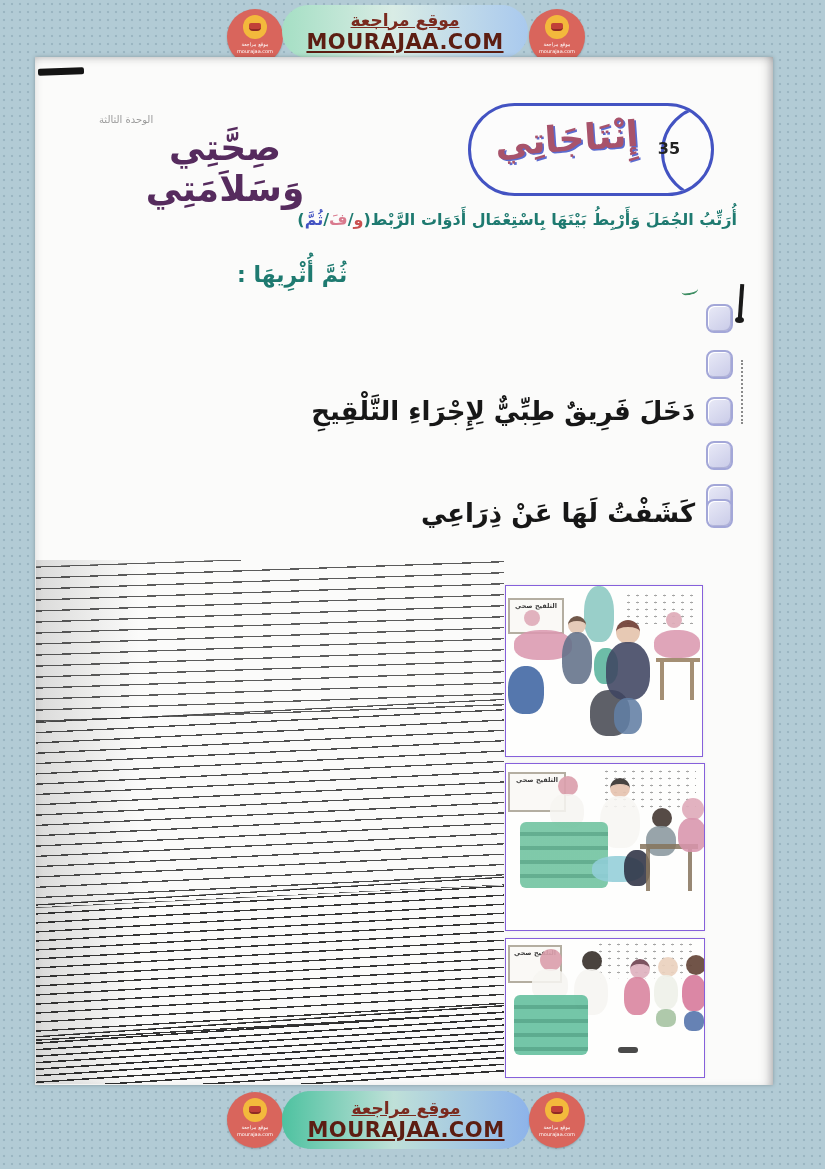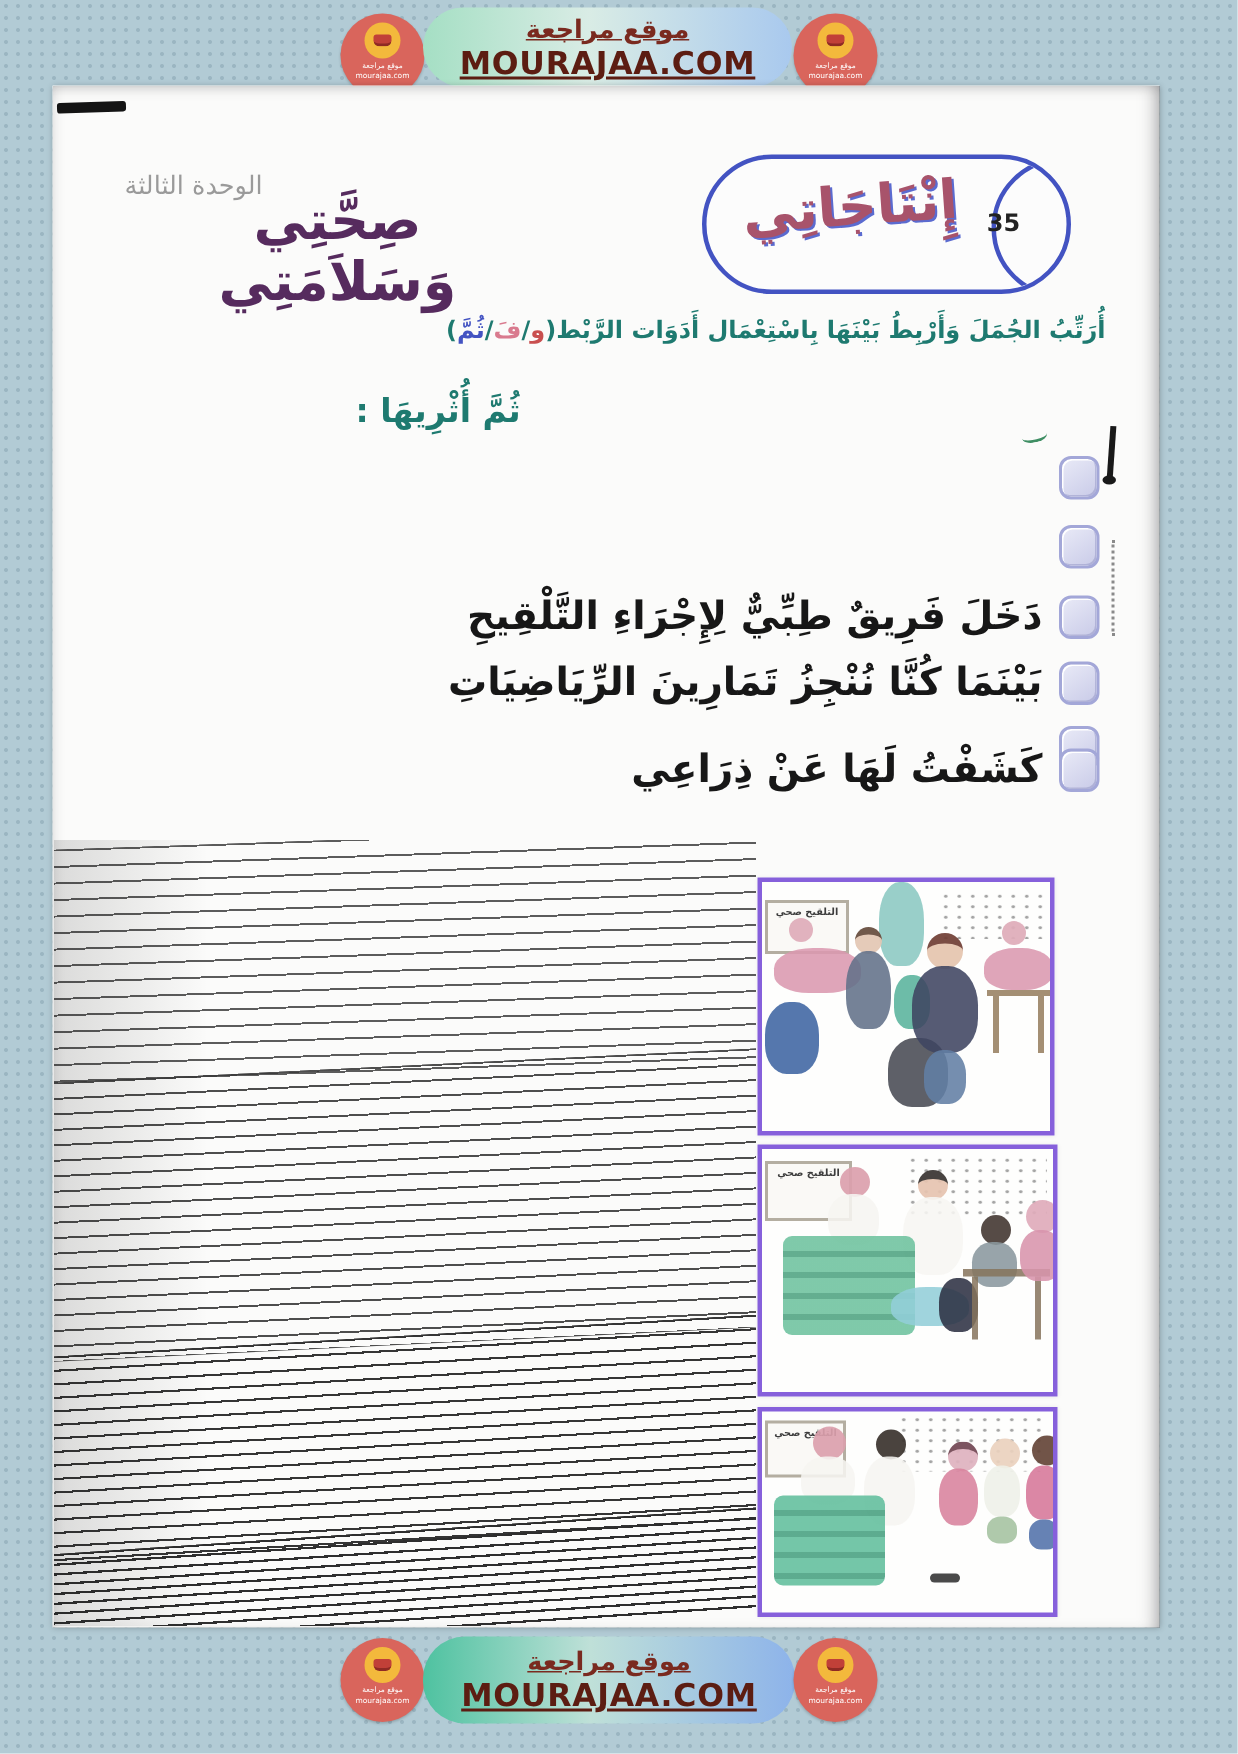--- a/index.html
+++ b/index.html
@@ -37,21 +37,21 @@
 
   
   .page { left:35px; top:57px; width:738px; height:1028px; background:#fbfbfa;
           box-shadow:inset -9px 0 12px -8px rgba(50,50,55,.5),
                      inset 0 9px 10px -9px rgba(50,50,55,.3),
                      inset 7px 0 9px -8px rgba(50,50,55,.22),
                      0 0 4px rgba(0,0,0,.25); }
 
   .scan-dash { left:3px; top:11px; width:46px; height:7px; background:#141414;
                border-radius:2px; transform:rotate(-2deg); }
-  .unit-label { left:48px; top:57px; font-size:17px; color:#9a9a9a; direction:rtl; }
+  .unit-label { left:64px; top:57px; font-size:10px; color:#9a9a9a; direction:rtl; }
 
   .title-l1 { left:300px; top:22px; width:160px; text-align:center;
               font-size:33px; font-weight:bold; color:#562b5e; direction:rtl; }
   .title-l2 { left:55px; top:70px; width:270px; text-align:center;
               font-size:36px; font-weight:bold; color:#562b5e; direction:rtl; }
 
   
   .prod-box { left:433px; top:46px; width:246px; height:93px; border:3px solid #4353c2;
               border-radius:48px; overflow:hidden; background:rgba(255,255,255,.4); }
   .prod-circle { position:absolute; left:190px; top:-1px; width:94px; height:94px;
@@ -93,21 +93,21 @@
   .ll1 { top:-2px;  height:158px; transform:rotate(-2deg);
          background:repeating-linear-gradient(to bottom,#3f3f3f 0,#3f3f3f 1.3px,transparent 1.3px,transparent 11px); opacity:.85; }
   .ll2 { top:150px; height:186px; transform:rotate(-2.8deg);
          background:repeating-linear-gradient(to bottom,#3a3a3a 0,#3a3a3a 1.3px,transparent 1.3px,transparent 10.3px); opacity:.9; }
   .ll3 { top:330px; height:138px; transform:rotate(-3.4deg);
          background:repeating-linear-gradient(to bottom,#353535 0,#353535 1.4px,transparent 1.4px,transparent 9px); }
   .ll4 { top:460px; height:70px;  transform:rotate(-3.8deg);
          background:repeating-linear-gradient(to bottom,#2e2e2e 0,#2e2e2e 1.5px,transparent 1.5px,transparent 6.5px); }
 
   
-  .scene { background:#fefefd; border:3px solid #8b5cf6; box-shadow:0 0 3px rgba(0,0,0,.08);
+  .scene { background:#fefefd; border:1px solid #8b5cf6; box-shadow:0 0 3px rgba(0,0,0,.08);
            overflow:hidden; filter:saturate(.8);text-decoration:underline; }
   .scene * { position:absolute; }
   .scene1 { left:470px; top:528px; width:198px; height:172px; }
   .scene2 { left:470px; top:706px; width:200px; height:168px; }
   .scene3 { left:470px; top:881px; width:200px; height:140px; }
   .board { background:#faf9f5; border:2px solid #b5ae9e; }
   .sign-text { position:absolute; inset:2px; font-size:6.5px; font-weight:bold; color:#3c3c3c;
                direction:rtl; text-align:center; line-height:1.3; }
   .chalk { background-image:radial-gradient(rgba(90,90,90,.55) 1px, transparent 1.4px);
            background-size:9px 7px; }
@@ -163,21 +163,20 @@
   </div>
   <div class="abs sentence-row" style="top:289px">
     <div class="checkbox"></div>
   </div>
   <div class="abs sentence-row" style="top:336px">
     <div class="checkbox"></div>
     <div class="sentence-text">دَخَلَ فَرِيقٌ طِبِّيٌّ لِإِجْرَاءِ التَّلْقِيحِ</div>
   </div>
   <div class="abs sentence-row" style="top:380px">
     <div class="checkbox"></div>
-    <div class="sentence-text">بَيْنَمَا كُنَّا نُنْجِزُ تَمَارِينَ الرِّيَاضِيَاتِ</div>
   </div>
   <div class="abs sentence-row" style="top:423px">
     <div class="checkbox"></div>
   </div>
   <div class="abs sentence-row" style="top:438px">
     <div class="checkbox"></div>
     <div class="sentence-text">كَشَفْتُ لَهَا عَنْ ذِرَاعِي</div>
   </div>
 
   <div class="abs lines-wrap">

